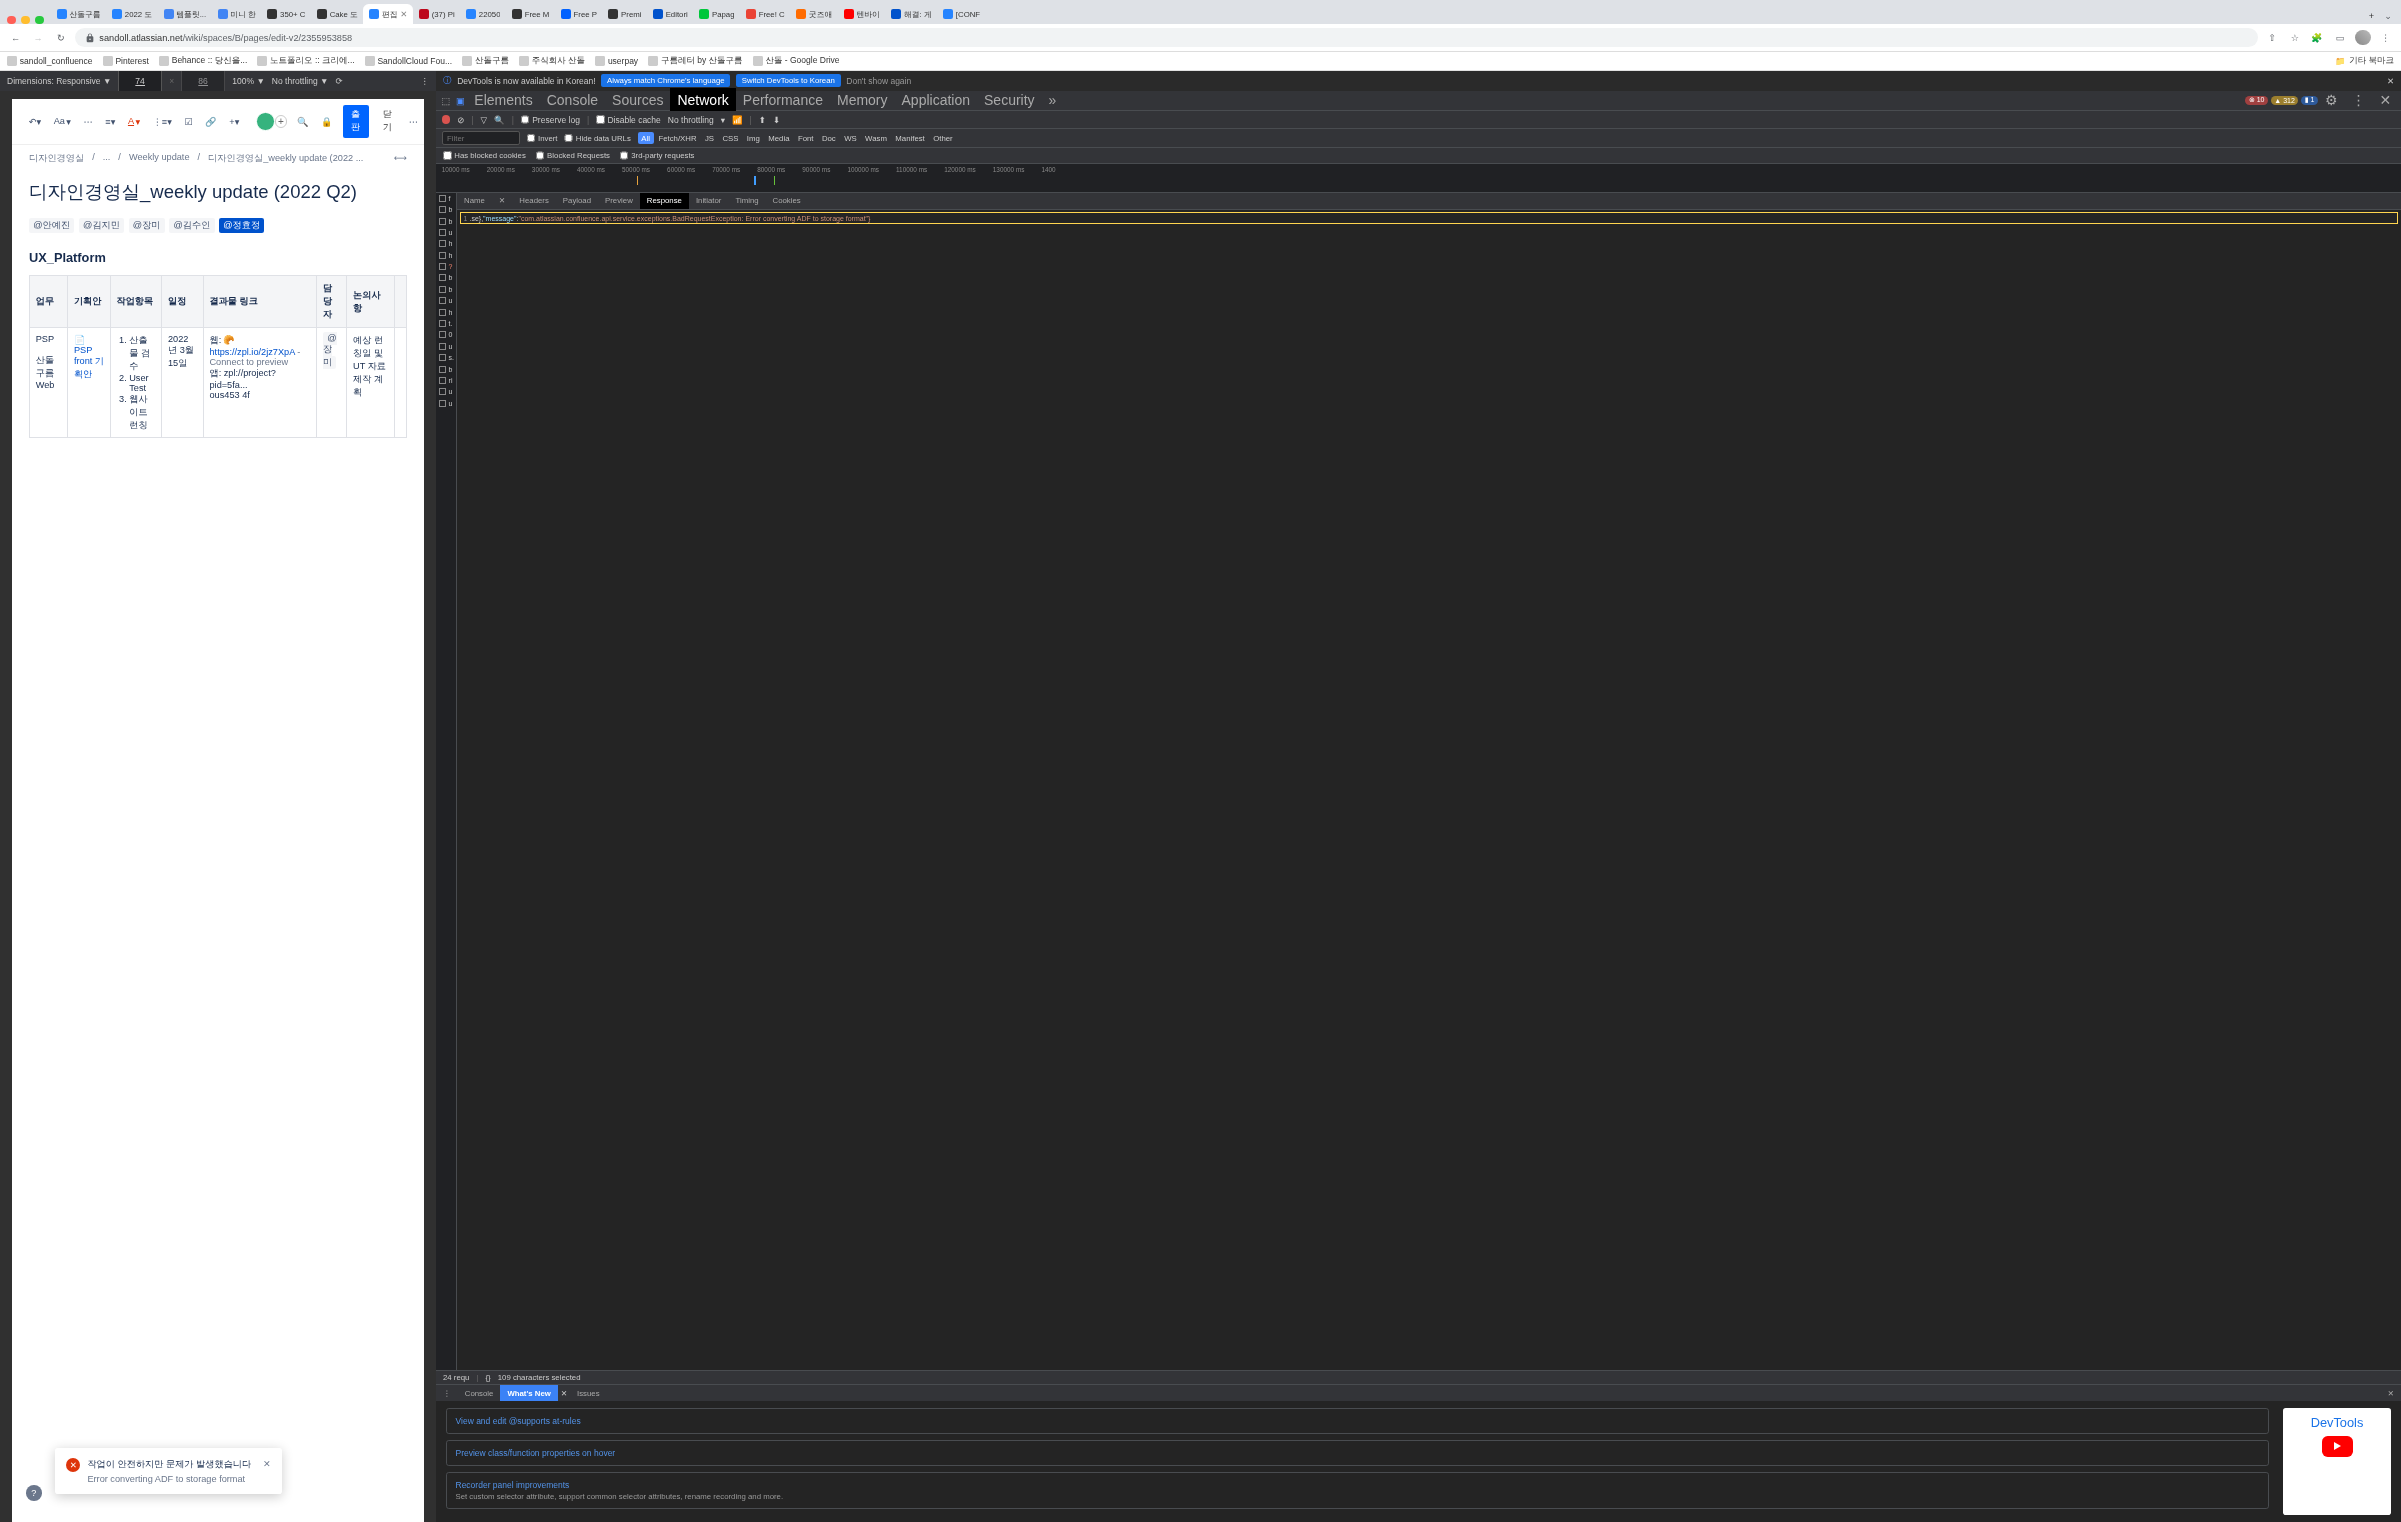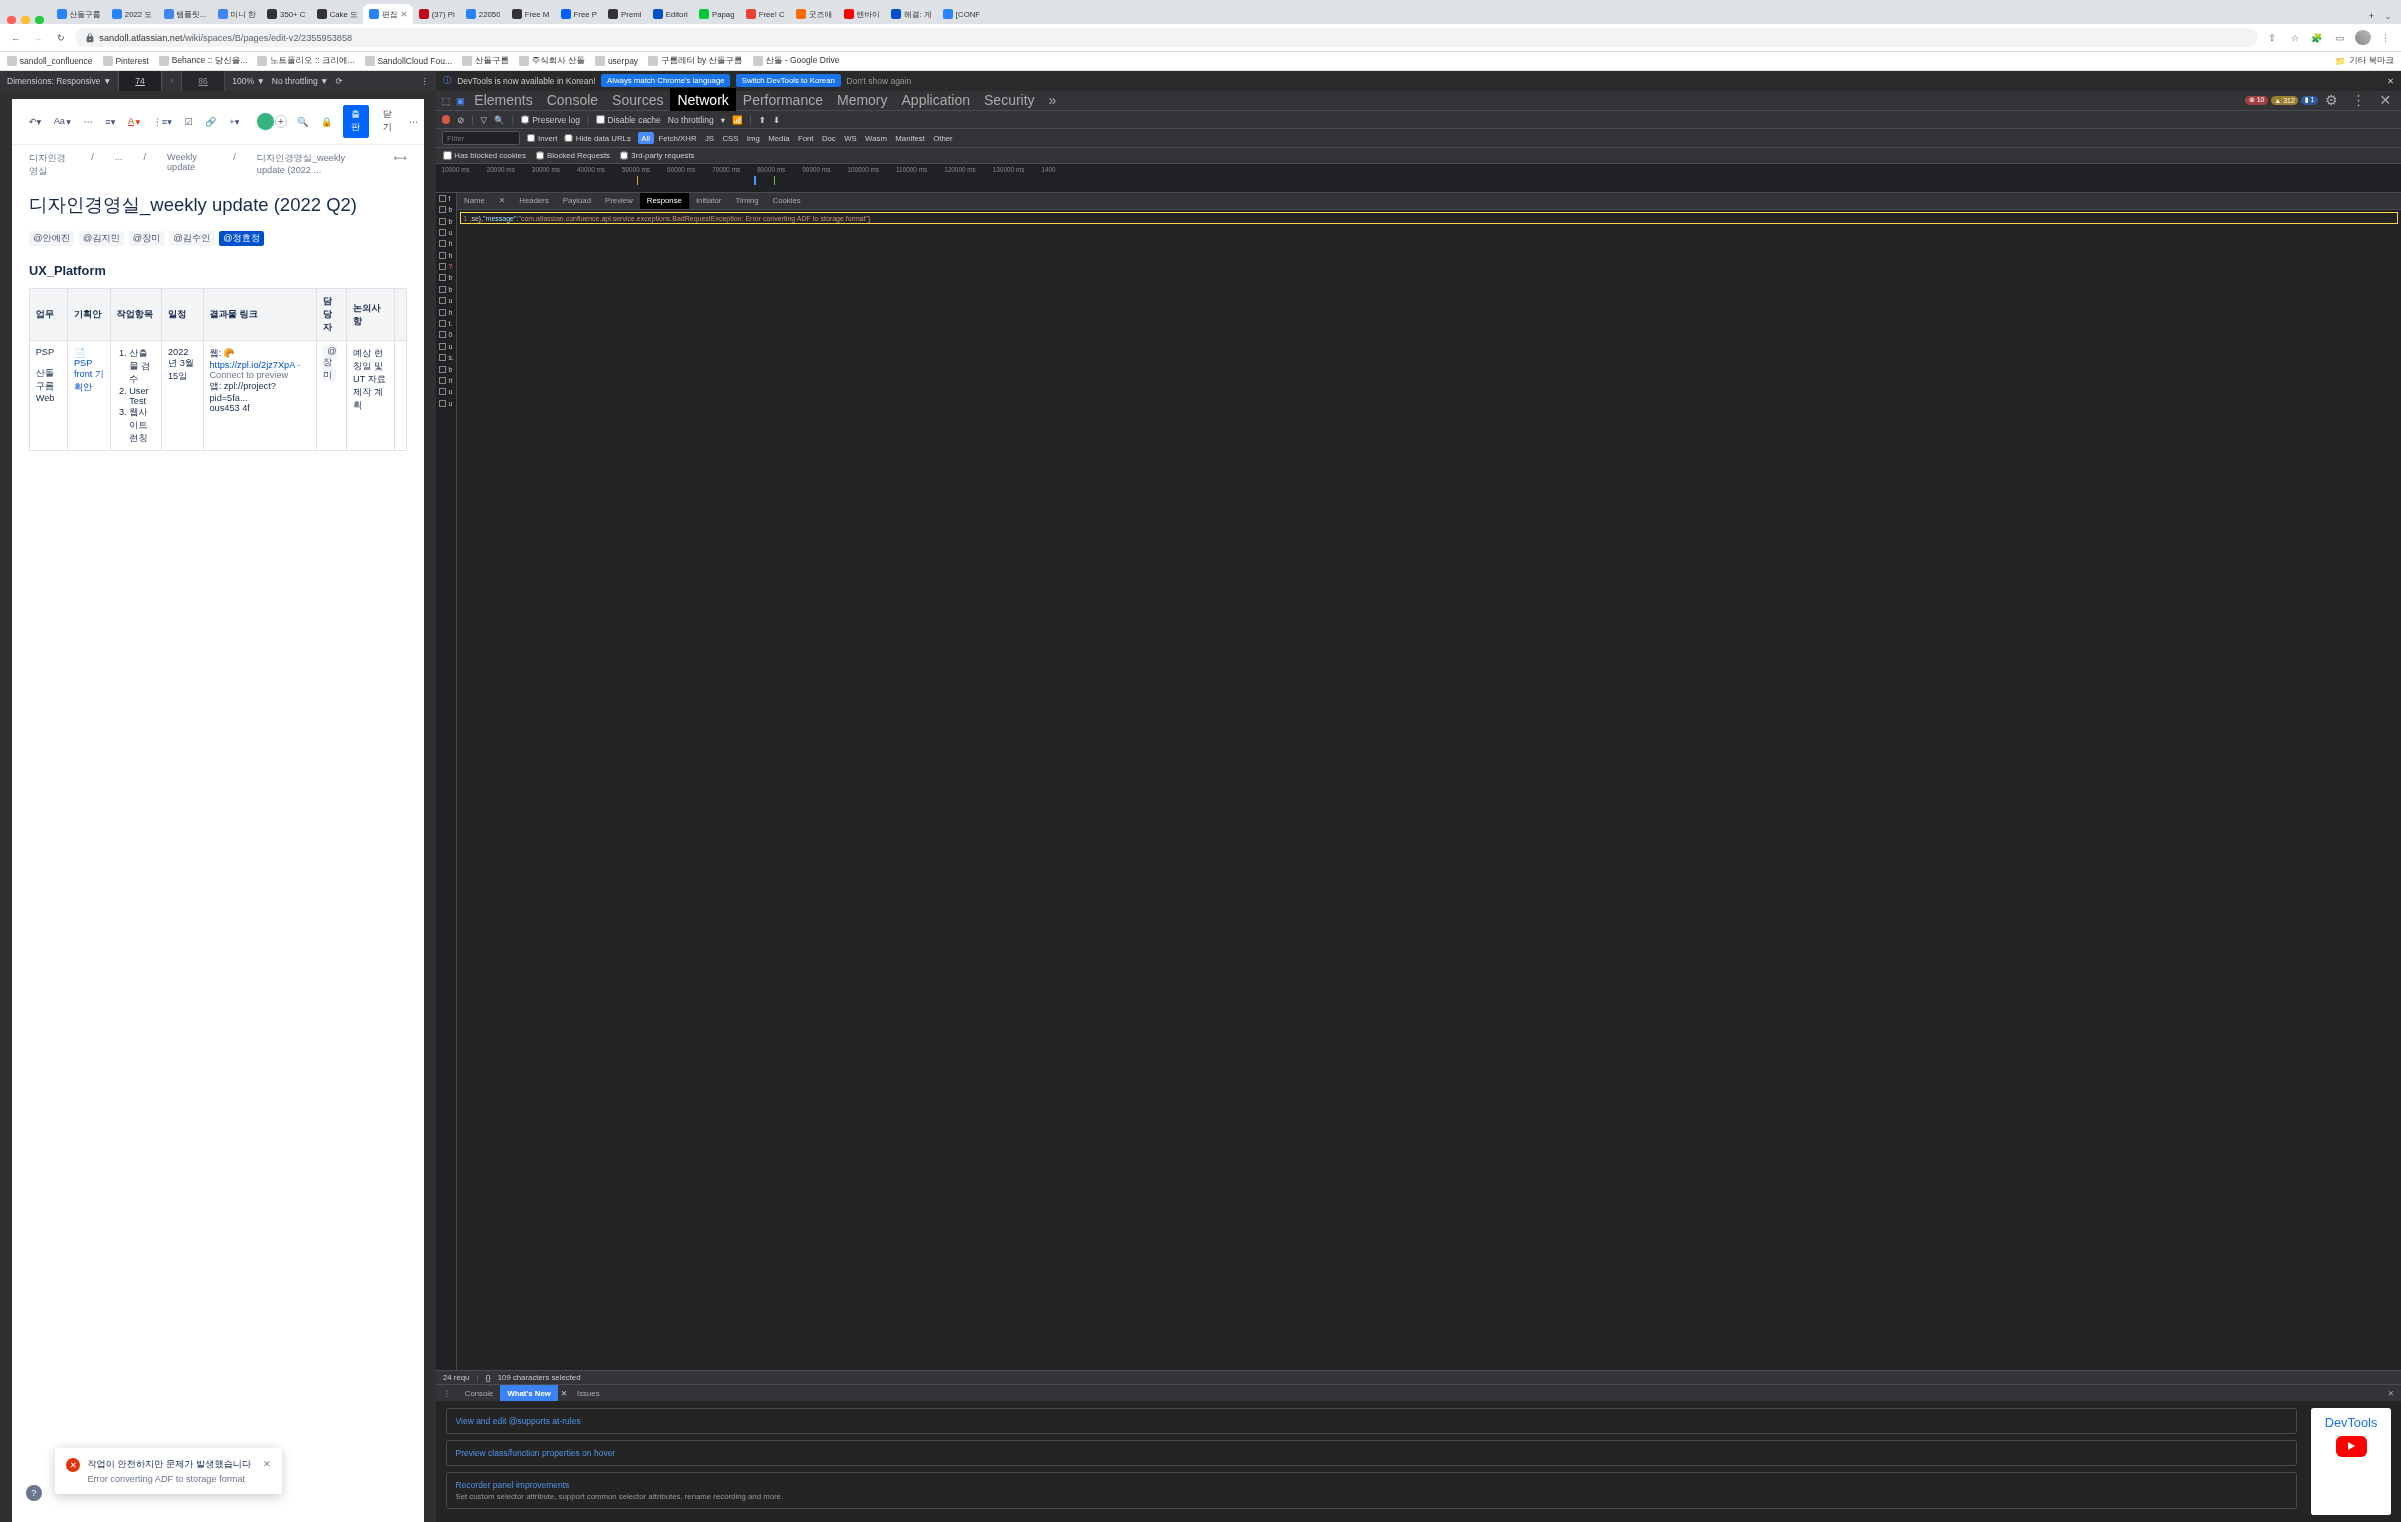--- a/index.html
+++ b/index.html
@@ -30,21 +30,21 @@
 .device-sep { color: #666; }
 .sim-viewport { flex: 1; background: #303030; display: flex; justify-content: center; overflow: hidden; position: relative; }
 .confluence-page { width: 412px; background: #fff; margin-top: 8.5px; display: flex; flex-direction: column; position: relative; }
 .conf-toolbar { display: flex; align-items: center; padding: 5.7px 7px; gap: 7px; border-bottom: 0.7px solid #eee; }
 .conf-logo { width: 14px; height: 14px; color: #0052cc; }
 .toolbar-spacer { flex: 1; }
 .avatar { width: 18.5px; height: 18.5px; border-radius: 50%; background: #36b37e; border: 1.4px solid #fff; position: relative; }
 .avatar-plus { width: 12.8px; height: 12.8px; border-radius: 50%; border: 0.7px solid #ccc; display: flex; align-items: center; justify-content: center; font-size: 10px; color: #666; }
 .publish-btn { background: #0065ff; color: #fff; padding: 3.5px 8.5px; border-radius: 2.1px; font-size: 9.2px; font-weight: 500; cursor: pointer; }
 .close-btn { padding: 3.5px 7px; cursor: pointer; font-size: 9.2px; }
-.breadcrumb { display: flex; gap: 21px; padding: 7px 17px; font-size: 9.2px; color: #6b778c; }
+.breadcrumb { display: flex; gap: 8px; padding: 7px 17px; font-size: 9.2px; color: #6b778c; }
 .breadcrumb a { color: #6b778c; text-decoration: none; }
 .breadcrumb-sep { color: #6b778c; }
 .expand-icon { margin-left: auto; cursor: pointer; }
 .page-content { padding: 7px 17px; overflow: auto; flex: 1; }
 .page-title { font-size: 18.5px; font-weight: 500; color: #172b4d; margin-bottom: 14px; }
 .mentions { display: flex; gap: 4.3px; margin-bottom: 17px; flex-wrap: wrap; }
 .mention { background: #f4f5f7; color: #42526e; padding: 1.4px 4.3px; border-radius: 2.1px; font-size: 9.2px; }
 .mention.active { background: #0052cc; color: #fff; }
 .section-h { font-size: 12.8px; font-weight: 600; color: #172b4d; margin: 14px 0 10px; }
 .conf-table { border-collapse: collapse; width: 100%; font-size: 9.2px; }
@@ -101,21 +101,21 @@
 .drawer-tabs { display: flex; background: #333438; }
 .drawer-tab { padding: 3.5px 7px; font-size: 7.8px; cursor: pointer; color: #aaa; }
 .drawer-tab.active { background: #3b82f6; color: #fff; font-weight: bold; }
 .drawer-close { cursor: pointer; font-size: 7.8px; padding: 3.5px 2.8px; }
 .drawer-content { padding: 7px 10px; font-size: 8.5px; display: flex; gap: 14px; }
 .highlights { flex: 1; }
 .highlights h4 { font-size: 8.5px; font-weight: normal; color: #ccc; margin-bottom: 7px; }
 .highlight-card { border: 0.7px solid #494c50; border-radius: 2.8px; padding: 7px 8.5px; margin-bottom: 5.7px; }
 .highlight-card a { color: #5393e8; font-size: 8.5px; }
 .highlight-card p { color: #999; font-size: 7.8px; margin-top: 2.8px; }
-.devtools-promo { width: 80px; background: #fff; border-radius: 2.8px; padding: 7px; text-align: center; display: flex; flex-direction: column; align-items: center; gap: 5.7px; }
+.devtools-promo { width: 108px; background: #fff; border-radius: 2.8px; padding: 7px; text-align: center; display: flex; flex-direction: column; align-items: center; gap: 5.7px; }
 .devtools-logo-txt { color: #1a73e8; font-size: 12.8px; font-weight: 500; }
 .yt-btn { background: #ff0000; width: 31px; height: 21px; border-radius: 5.7px; display: flex; align-items: center; justify-content: center; }
 .yt-play { width: 0; height: 0; border-left: 7px solid #fff; border-top: 4.3px solid transparent; border-bottom: 4.3px solid transparent; }
 .secure-icon { width: 10px; height: 10px; }
 .fmt-btn { padding: 1.4px 2.8px; cursor: pointer; color: #42526e; font-size: 9.2px; display: flex; align-items: center; gap: 1.4px; }
 </style>
 </head>
 <body>
 
 <div class="chrome-window">

